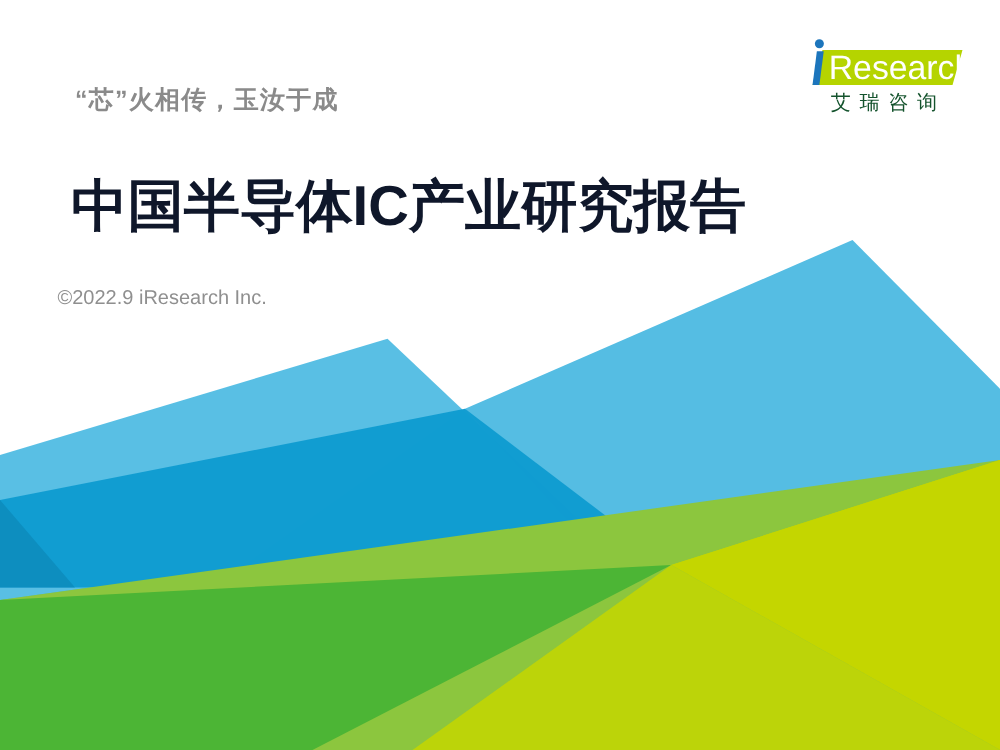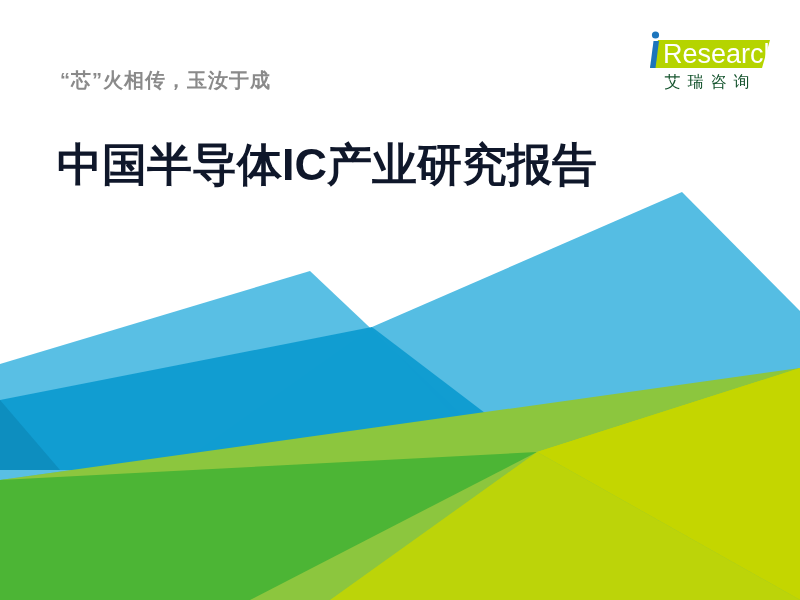--- a/index.html
+++ b/index.html
@@ -123,20 +123,21 @@
     <polygon points="537,452 800,600 330,600" fill="#C4D600" opacity="0.85"></polygon>
 
     <polygon points="800,368 537,452 800,452" fill="#C4D600" opacity="0.9"></polygon>
 
   </svg>
 
   <div class="text-layer" id="subtitle">“芯”火相传，玉汝于成</div>
 
   <div class="text-layer" id="main-title">中国半导体IC产业研究报告</div>
 
+  <div class="text-layer" id="copyright">©2022.9 iResearch Inc.</div>
 
   <div id="logo">
     <svg id="logo-mark" viewBox="0 0 130 48" width="130" height="48">
 
       <polygon points="16,12 128,12 120,40 8,40" fill="#B5D400"></polygon>
 
       <circle cx="13.5" cy="7" r="3.6" fill="#1C75BC"></circle>
 
       <polygon points="11.5,13 17,13 13.5,40 8,40" fill="#1C75BC"></polygon>
 

